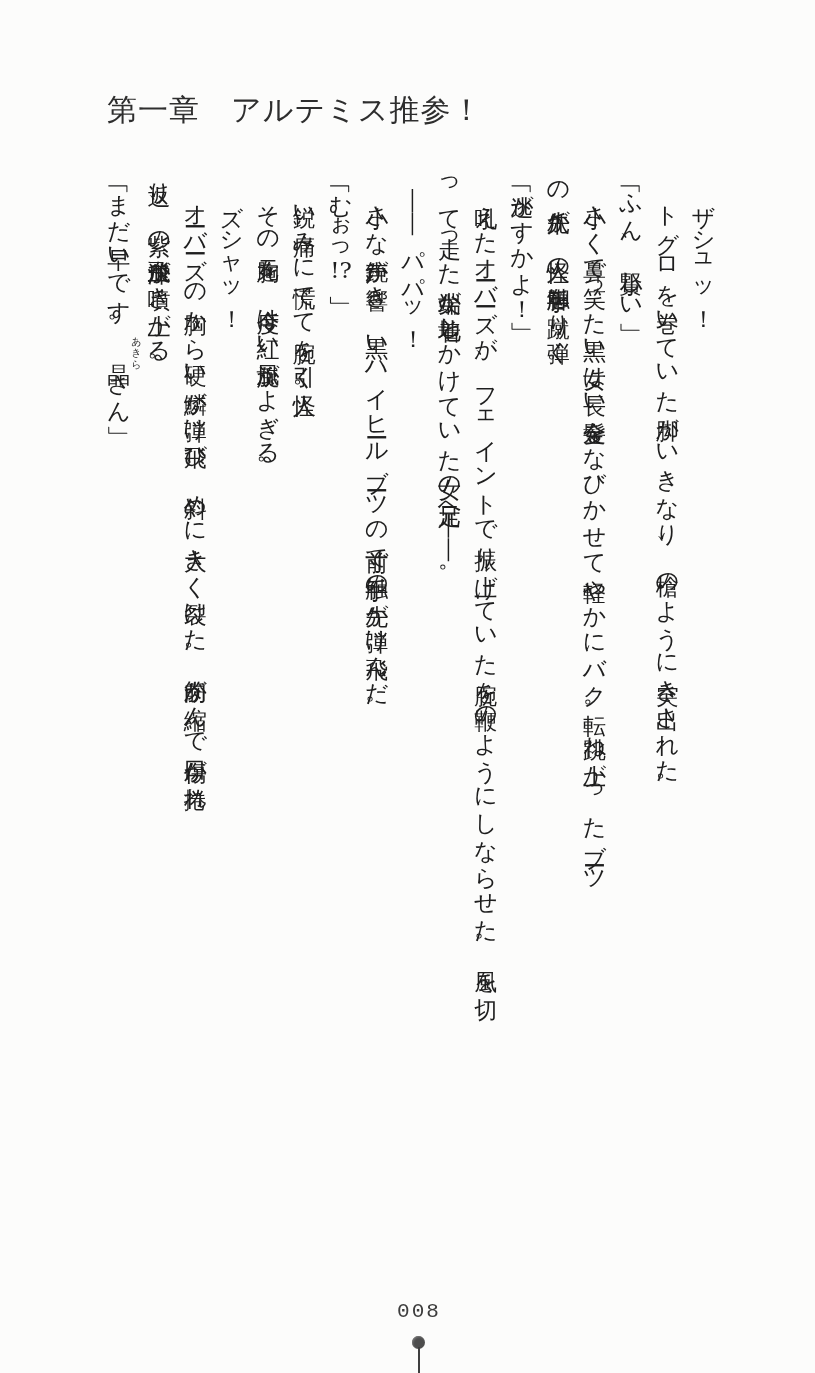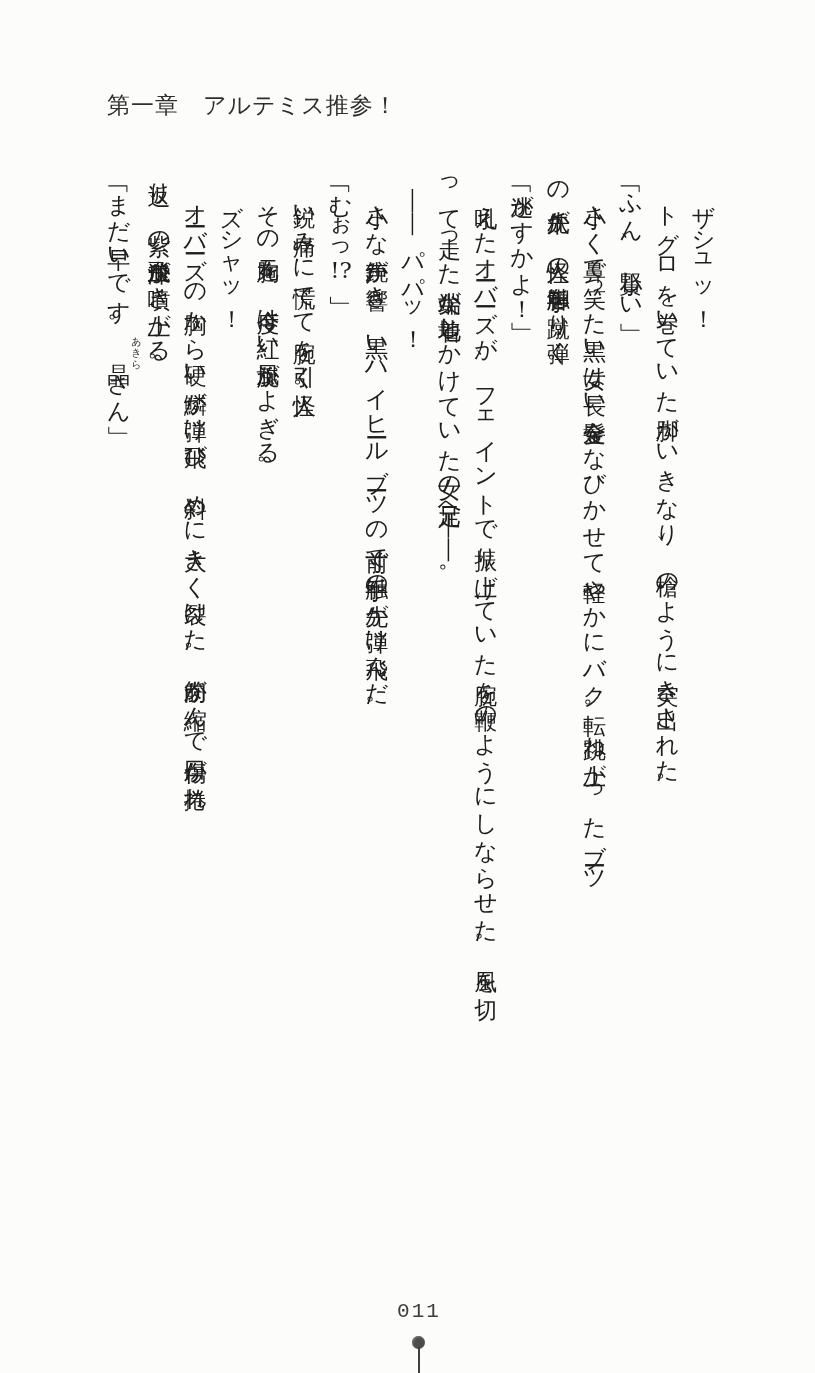--- a/index.html
+++ b/index.html
@@ -13,21 +13,21 @@
     height: 1373px;
     background: #fcfcfb;
     overflow: hidden;
     font-family: "DejaVu Serif", "Liberation Serif", serif;
   }
   
   .chapter-header {
     position: absolute;
     left: 107px;
     top: 90px;
-    font-size: 23px;
+    font-size: 30px;
     color: #2e2e2e;
     letter-spacing: 1px;
     white-space: nowrap;
   }
   
   .text-block {
     position: absolute;
     top: 166px;
     left: 98px;
     width: 624px;
@@ -106,19 +106,19 @@
       <p class="tline" style="text-indent: 1em;">小さな銃声が響き、黒いハイヒールブーツの寸前で触手の先が弾け飛んだ。</p>
       <p class="tline" style="text-indent: 0.5em;">「むぉっ<span class="tcy">!?</span>」</p>
       <p class="tline" style="text-indent: 1em;">鋭い痛みに慌てて腕を引く怪人。</p>
       <p class="tline" style="text-indent: 1em;">その胸元を、今度は紅い旋風がよぎる。</p>
       <p class="tline" style="text-indent: 1em;">ズシャッ！</p>
       <p class="tline" style="text-indent: 1em;">オーバーズの胸から硬い鱗が弾け飛び、斜めに大きく裂けた。筋肉が縮んで傷口が捲れ</p>
       <p class="tline" style="text-indent: 0em;">返り、紫の血飛沫が噴き上がる。</p>
       <p class="tline" style="text-indent: 0.5em;">「まだ早いです。<ruby>晶<rt>あきら</rt></ruby>さん」</p>
     </div>
 
-  <div class="page-number">011</div>
+  <div class="page-number">008</div>
 
   <div class="binding-dot"></div>
 
   <div class="binding-stem"></div>
 
 </div>
 
 </body></html>

